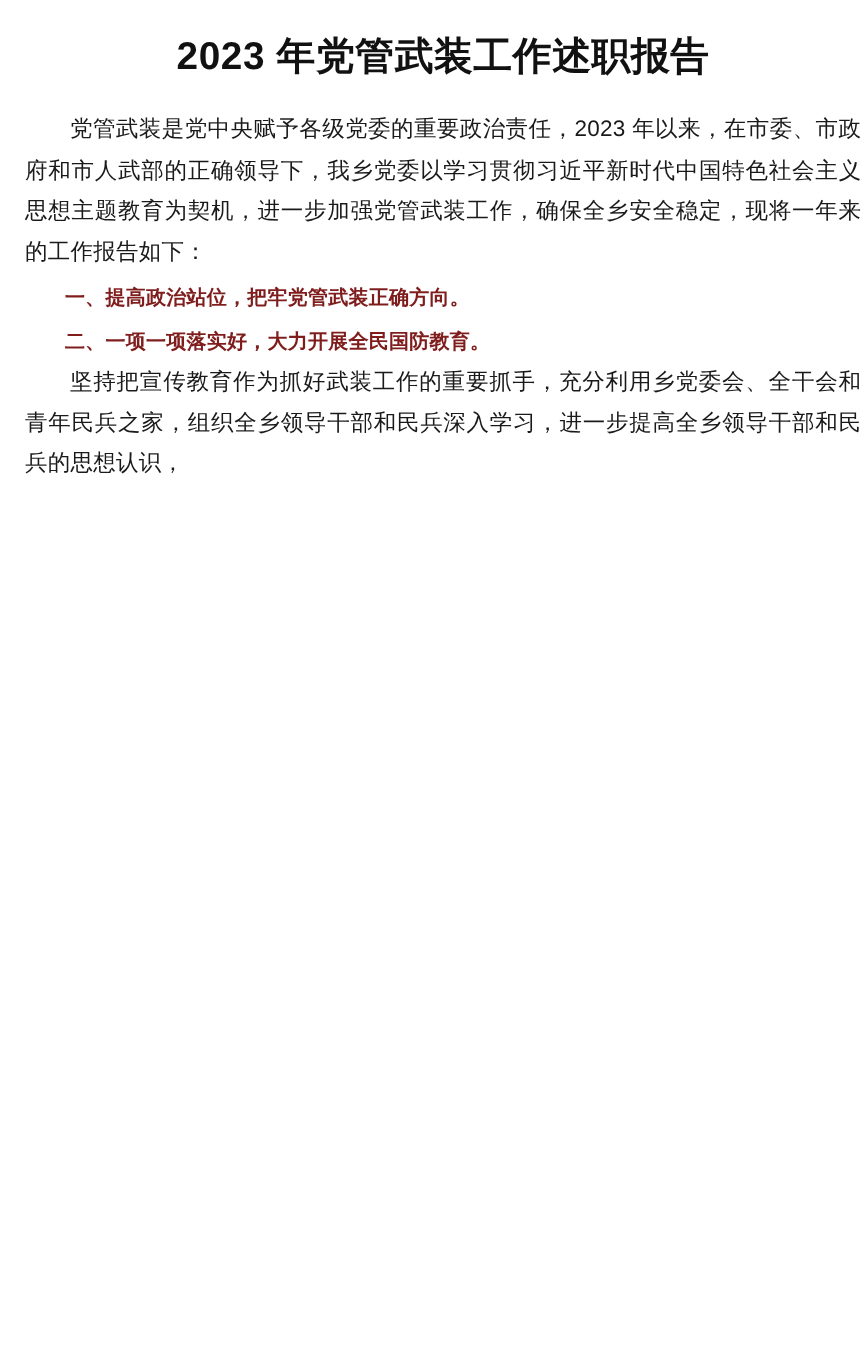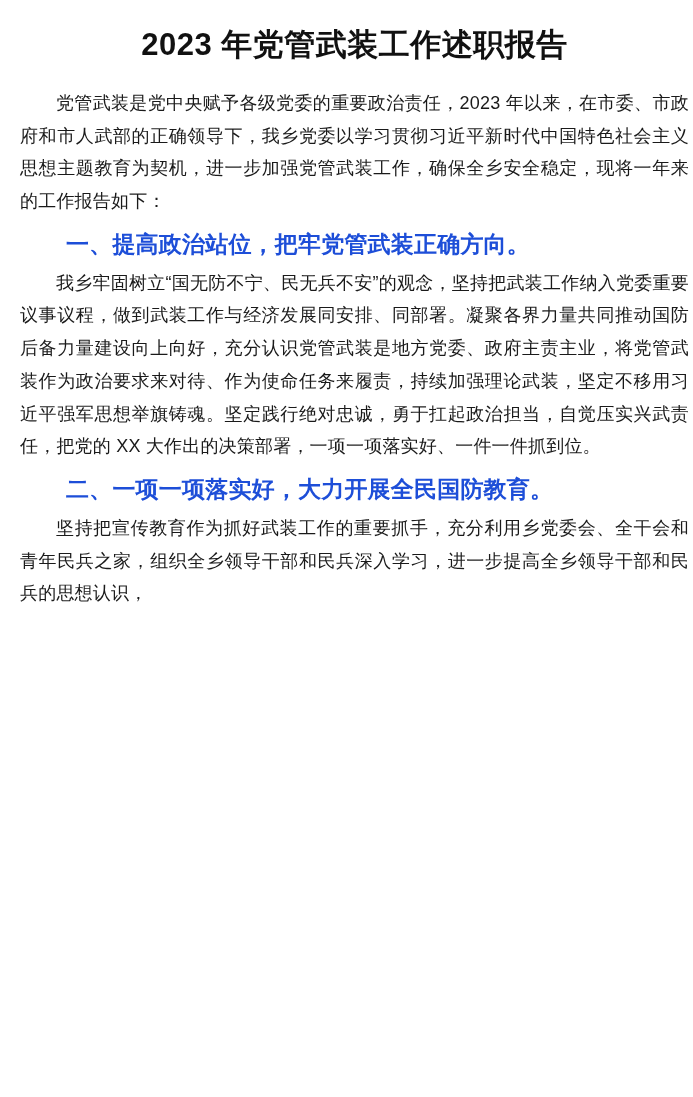--- a/index.html
+++ b/index.html
@@ -34,39 +34,38 @@
     font-size: 18px;
     line-height: 1.82;
     text-align: justify;
     text-justify: inter-ideograph;
     text-indent: 2em;
     margin: 0 0 1px 0;
     color: #1a1a1a;
     letter-spacing: 0.2px;
   }
   .heading {
-    font-size: 23px;
+    font-size: 16px;
     line-height: 1.82;
     text-indent: 2em;
     margin: 6px 0 1px 0;
-    color: #1d4ed8;
+    color: #7f1d1d;
     font-weight: bold;
     letter-spacing: 0.2px;
   }
 </style>
 </head>
 <body>
 
 <div class="page">
 
   <h1 class="doc-title">2023 年党管武装工作述职报告</h1>
 
   <p class="para">党管武装是党中央赋予各级党委的重要政治责任，2023 年以来，在市委、市政府和市人武部的正确领导下，我乡党委以学习贯彻习近平新时代中国特色社会主义思想主题教育为契机，进一步加强党管武装工作，确保全乡安全稳定，现将一年来的工作报告如下：</p>
 
   <p class="heading">一、提高政治站位，把牢党管武装正确方向。</p>
 
-  <p class="para">我乡牢固树立“国无防不宁、民无兵不安”的观念，坚持把武装工作纳入党委重要议事议程，做到武装工作与经济发展同安排、同部署。凝聚各界力量共同推动国防后备力量建设向上向好，充分认识党管武装是地方党委、政府主责主业，将党管武装作为政治要求来对待、作为使命任务来履责，持续加强理论武装，坚定不移用习近平强军思想举旗铸魂。坚定践行绝对忠诚，勇于扛起政治担当，自觉压实兴武责任，把党的 XX 大作出的决策部署，一项一项落实好、一件一件抓到位。</p>
 
   <p class="heading">二、一项一项落实好，大力开展全民国防教育。</p>
 
   <p class="para">坚持把宣传教育作为抓好武装工作的重要抓手，充分利用乡党委会、全干会和青年民兵之家，组织全乡领导干部和民兵深入学习，进一步提高全乡领导干部和民兵的思想认识，</p>
 
 </div>
 
 </body></html>

